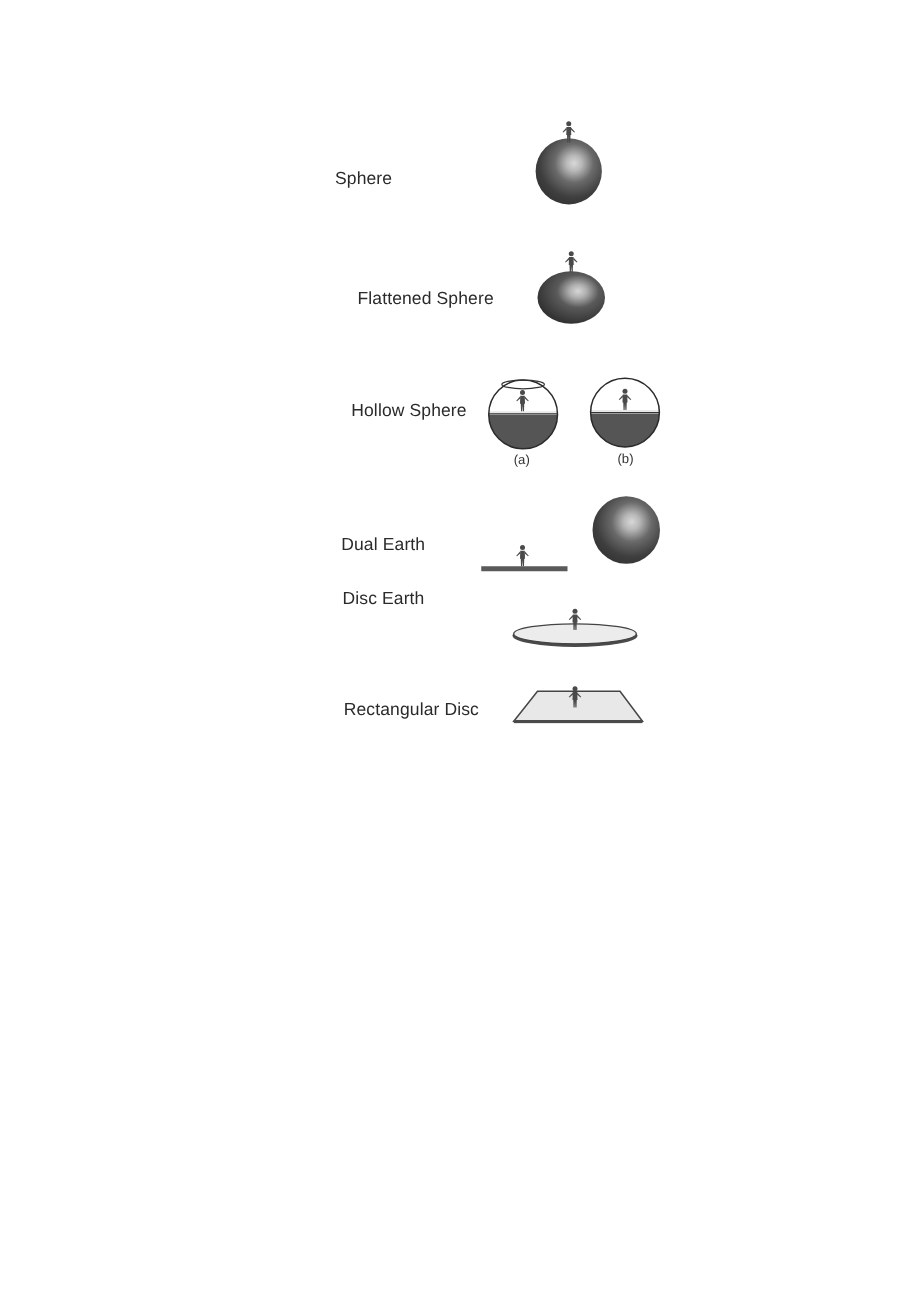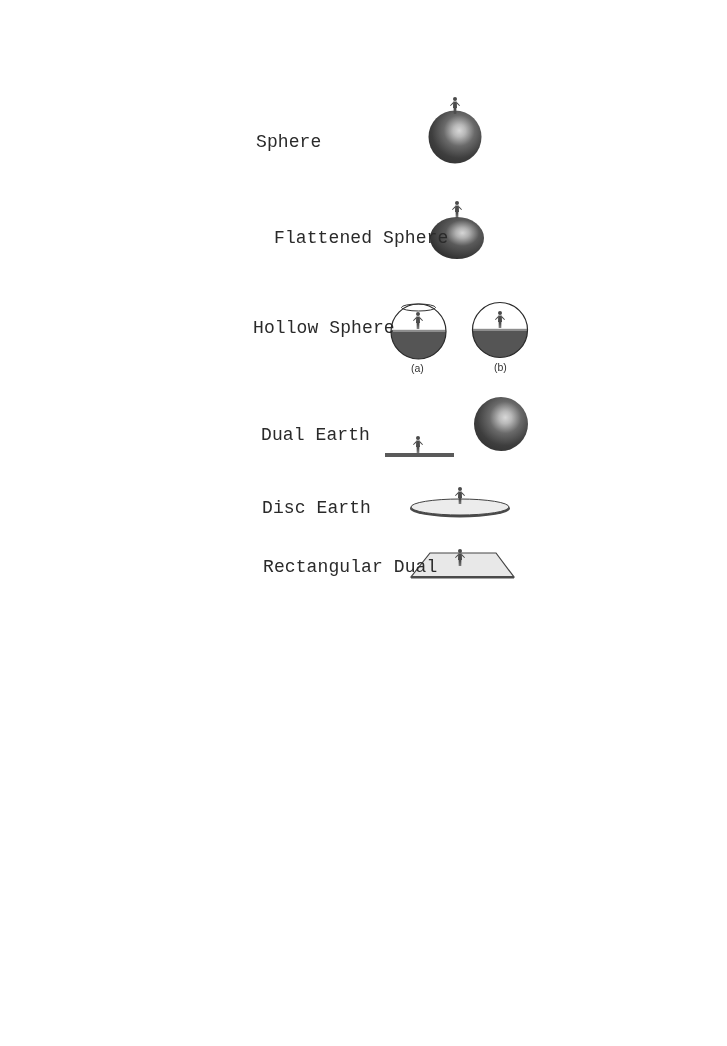--- a/index.html
+++ b/index.html
@@ -1,24 +1,25 @@
 <!DOCTYPE html>
 <html><head>
   <meta charset="utf-8">
   <style>
     html, body { margin: 0; padding: 0; background: #ffffff; }
     body { width: 727px; height: 1046px; position: relative; overflow: hidden; }
     .label {
       position: absolute;
-      font-family: Liberation Mono, monospace;
-      font-size: 18px;
+      font-family: Liberation Sans, sans-serif;
+      font-size: 14px;
       color: #2a2a2a;
       white-space: nowrap;
       line-height: 14px;
       letter-spacing: 0.1px;
+      margin-left: 12px;
     }
     .sublabel {
       position: absolute;
       font-family: "Liberation Sans", sans-serif;
       font-size: 10.5px;
       color: #333;
       line-height: 12px;
     }
     svg.fig { position: absolute; left: 0; top: 0; }
   </style>
@@ -96,18 +97,18 @@
 
   <g>
     <polygon points="430,553 496,553 514,577 411,577" fill="#e8e8e8" stroke="#444" stroke-width="1.2"></polygon>
     <rect x="411" y="576" width="103" height="2.5" fill="#4a4a4a"></rect>
     <use href="#person" x="460" y="552"></use>
   </g>
 </svg>
 
 <div class="label" style="left:256px; top:135px;">Sphere</div>
 <div class="label" style="left:274px; top:231px;">Flattened Sphere</div>
-<div class="label" style="left:253px; top:321px;">Hollow Sphere</div>
+<div class="label" style="left:269px; top:321px;">Hollow Sphere</div>
 <div class="sublabel" style="left:411px; top:362px;">(a)</div>
 <div class="sublabel" style="left:494px; top:361px;">(b)</div>
 <div class="label" style="left:261px; top:428px;">Dual Earth</div>
-<div class="label" style="left:262px; top:501px;">Disc Earth</div>
-<div class="label" style="left:263px; top:560px;">Rectangular Dual</div>
+<div class="label" style="left:262px; top:471px;">Disc Earth</div>
+<div class="label" style="left:263px; top:560px;">Rectangular Disc</div>
 
 </body></html>

